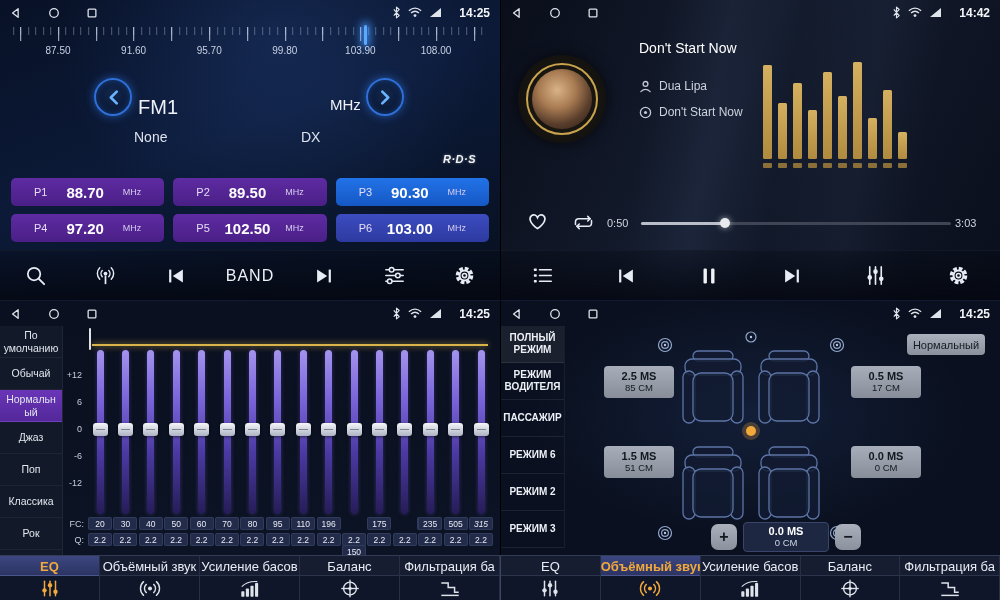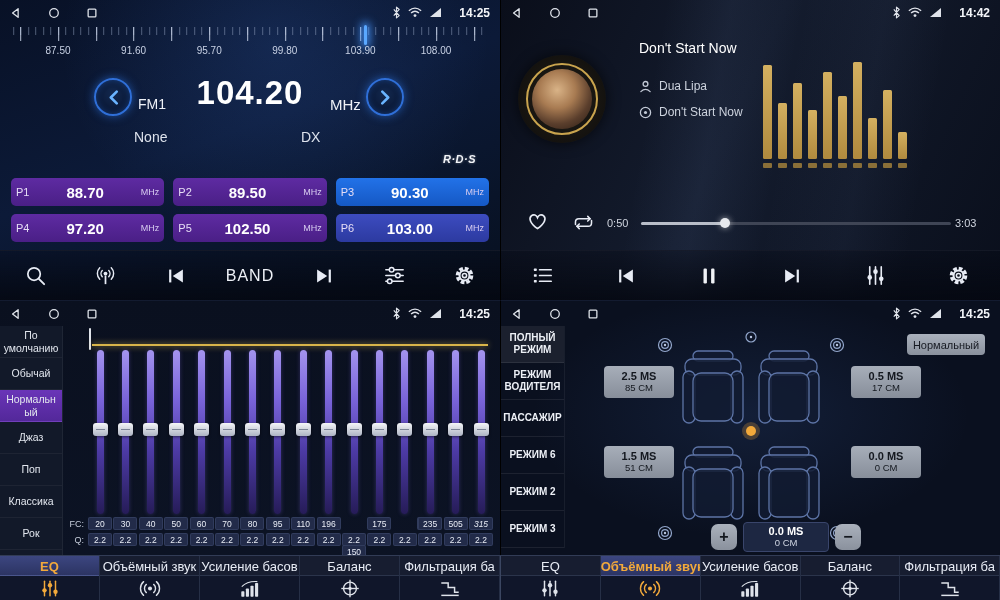--- a/index.html
+++ b/index.html
@@ -27,28 +27,28 @@
 .ticks{position:absolute;left:0;top:0;width:100%;height:14px;
   background-image:
     repeating-linear-gradient(90deg,rgba(215,225,245,.85) 0 1px,transparent 1px 37.8px),
     repeating-linear-gradient(90deg,rgba(150,165,195,.5) 0 1px,transparent 1px 7.56px);
   background-size:100% 14px,100% 8px;background-position:8.2px 0,8.2px 0;background-repeat:repeat-x,repeat-x}
 .pointer{position:absolute;top:-2px;width:3px;height:20px;background:#5aa8ff;border-radius:2px;box-shadow:0 0 9px 3px rgba(70,150,255,.85)}
 .scale-labels{position:absolute;inset:0}
 .scale-label{position:absolute;top:18px;transform:translateX(-50%);font-size:10px;color:#c8d1e4;white-space:nowrap}
 .round-btn{position:absolute;width:38px;height:38px;border-radius:50%;background:radial-gradient(circle at 50% 40%,#12284f,#0a1733 72%);border:2px solid #2f6fd8;box-shadow:0 0 10px rgba(47,130,255,.55),inset 0 0 6px rgba(47,130,255,.35);display:flex;align-items:center;justify-content:center}
 #tune-down{left:94px;top:78px}#tune-up{left:366px;top:78px}
-.band-label{position:absolute;left:138px;top:96px;font-size:14px;color:#eef1f7}
+.band-label{position:absolute;left:138px;top:96px;font-size:20px;color:#eef1f7}
 .freq-big{position:absolute;left:185px;top:74px;width:130px;text-align:center;font-size:33px;font-weight:bold;color:#fff;letter-spacing:1px}
 .unit-label{position:absolute;left:330px;top:96px;font-size:15px;color:#eef1f7}
 .mode-none{position:absolute;left:134px;top:129px;font-size:14px;color:#dde2ec}
 .mode-dx{position:absolute;left:301px;top:129px;font-size:14px;color:#dde2ec}
 .rds{position:absolute;right:24px;top:153px;font-size:11px;font-style:italic;font-weight:bold;color:#f2f4f8;letter-spacing:.5px;text-shadow:0 0 3px rgba(255,255,255,.4)}
 .presets{position:absolute;left:11px;top:178px;width:478px;display:grid;grid-template-columns:repeat(3,1fr);gap:8px 9px}
-.preset{height:28px;border-radius:5px;display:flex;align-items:center;padding:0 5px;gap:4px}
+.preset{height:28px;border-radius:5px;display:flex;align-items:center;padding:0 23px;gap:4px}
 .preset.purple{background:linear-gradient(180deg,#5e2ba2 0%,#4a1f86 100%)}
 .preset.blue{background:linear-gradient(180deg,#2272e8 0%,#1558c4 100%)}
 .preset.indigo{background:linear-gradient(180deg,#3d4cc0 0%,#2c3aa0 100%)}
 .p-id{font-size:11px;color:#e6ddf5}
 .p-freq{flex:1;text-align:center;font-size:15px;font-weight:bold;color:#fff}
 .p-unit{font-size:9px;color:#d8cdf0}
 .toolbar{position:absolute;left:0;bottom:0;width:100%;height:50px;display:flex;align-items:center;justify-content:space-around;background:linear-gradient(180deg,rgba(5,9,20,.35),rgba(4,7,16,.85));border-top:1px solid rgba(120,140,180,.12)}
 .tb-ic{display:flex;align-items:center;justify-content:center;width:42px;height:42px;line-height:0}
 .tb-band{font-size:16px;letter-spacing:1px;color:#eef1f7}
 
@@ -167,21 +167,20 @@
           <span class="scale-label" style="left: 424px;">108.00</span>
         </div>
     </div>
 
     <button class="round-btn" id="tune-down">
         <svg viewBox="0 0 10 14" width="11" height="15">
           <path d="M8 1.5 L2.5 7 L8 12.5" fill="none" stroke="#6ab4ff" stroke-width="2.4" stroke-linecap="round" stroke-linejoin="round"></path>
         </svg>
       </button>
     <div class="band-label">FM1</div>
-    <div class="freq-big">104.20</div>
     <div class="unit-label">MHz</div>
     <button class="round-btn" id="tune-up">
         <svg viewBox="0 0 10 14" width="11" height="15">
           <path d="M2 1.5 L7.5 7 L2 12.5" fill="none" stroke="#6ab4ff" stroke-width="2.4" stroke-linecap="round" stroke-linejoin="round"></path>
         </svg>
       </button>
     <div class="mode-none">None</div>
     <div class="mode-dx">DX</div>
     <div class="rds">R·D·S</div>
 
@@ -506,20 +505,27 @@
         <div class="eq-preset">По умолчанию</div>
         <div class="eq-preset">Обычай</div>
         <div class="eq-preset active">Нормальный</div>
         <div class="eq-preset">Джаз</div>
         <div class="eq-preset">Поп</div>
         <div class="eq-preset">Классика</div>
         <div class="eq-preset">Рок</div>
       </aside>
     <div class="eq-scrollthumb"></div>
     <div class="eq-curve-line"></div>
+    <div id="eq-db-labels">
+        <div class="db-label" style="top: 69px;">+12</div>
+        <div class="db-label" style="top: 96px;">6</div>
+        <div class="db-label" style="top: 123px;">0</div>
+        <div class="db-label" style="top: 150px;">-6</div>
+        <div class="db-label" style="top: 177px;">-12</div>
+      </div>
     <div id="eq-bands">
         <div class="eq-track" style="left: 96.5px;"></div>
         <div class="eq-handle" style="left: 92.5px; top: 121.5px;"></div>
         <div class="fcq-cell" style="left: 88px; top: 216px;">20</div>
         <div class="fcq-cell" style="left: 88px; top: 232px;">2.2</div>
         <div class="eq-track" style="left: 121.9px;"></div>
         <div class="eq-handle" style="left: 117.9px; top: 121.5px;"></div>
         <div class="fcq-cell" style="left: 113.4px; top: 216px;">30</div>
         <div class="fcq-cell" style="left: 113.4px; top: 232px;">2.2</div>
         <div class="eq-track" style="left: 147.3px;"></div>

